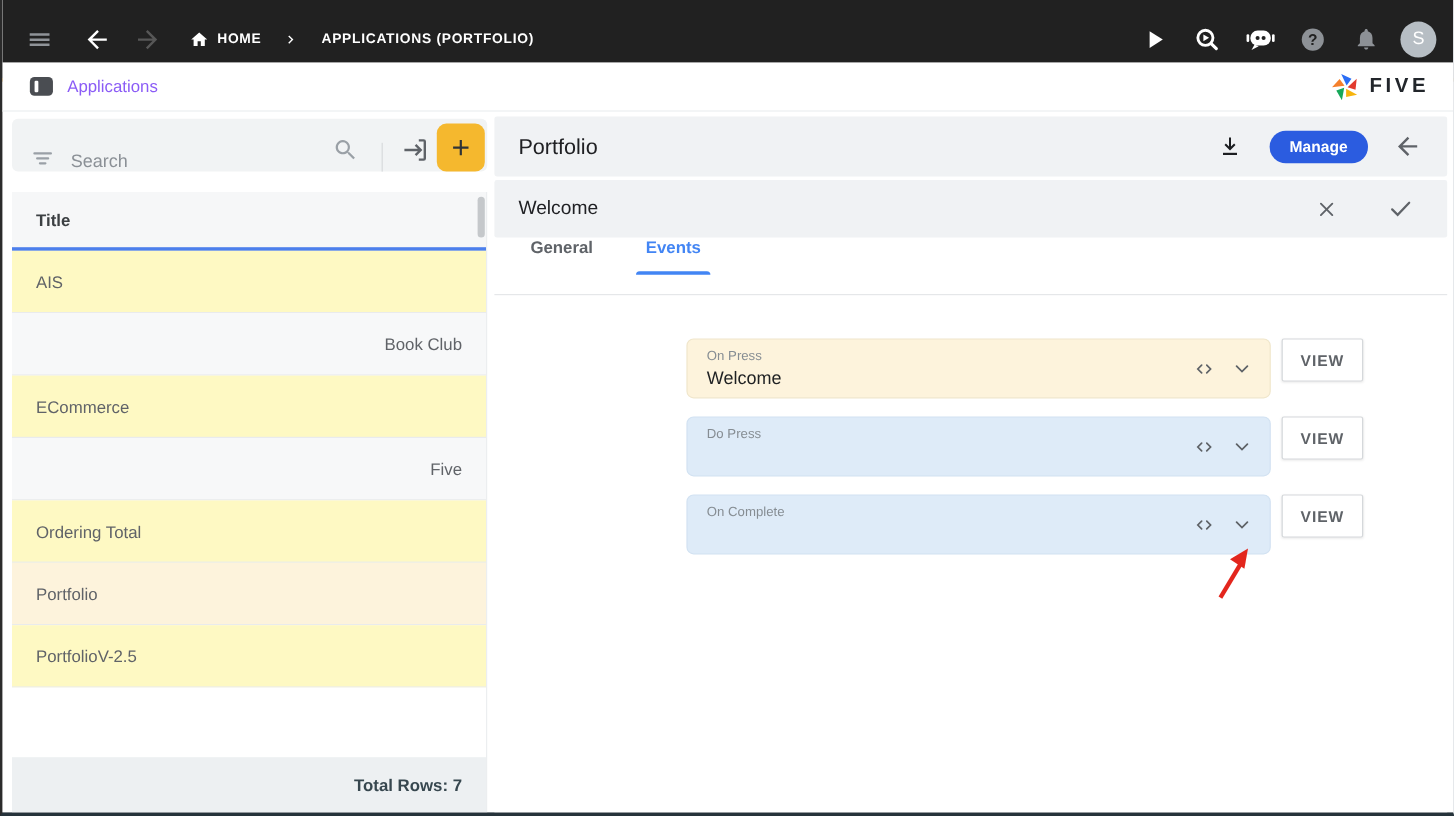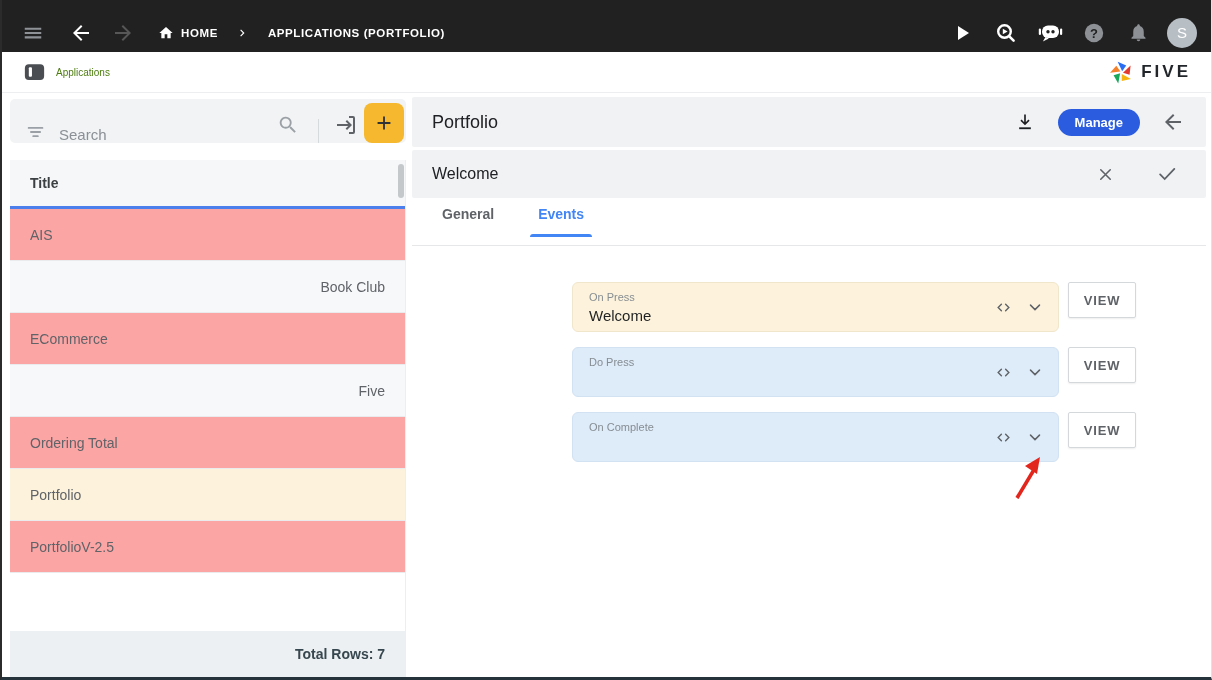--- a/index.html
+++ b/index.html
@@ -14,38 +14,38 @@
   .tb-left > * { margin-right:0; }
   .ico-btn { display:flex; align-items:center; justify-content:center; width:34px; height:34px; cursor:pointer; }
   .crumb { display:flex; align-items:center; gap:7px; color:#fff; font-size:11.5px; font-weight:700; letter-spacing:.6px; }
   .tb-right .ico-btn { margin-left:10px; }
   .avatar { width:30px; height:30px; border-radius:50%; background:#b7bec4; color:#fff; display:flex; align-items:center; justify-content:center;
             font-size:15px; font-weight:400; margin-left:12px; cursor:pointer; }
 
   
   .subbar { position:absolute; left:0; top:52px; width:100%; height:41px; background:#fff; border-bottom:1px solid #eceef0;
             display:flex; align-items:center; justify-content:space-between; padding:0 20px 0 22px; }
-  .subbar-left { display:flex; align-items:center; gap:11px; color:#4d7c0f; font-size:10px; }
+  .subbar-left { display:flex; align-items:center; gap:11px; color:#8b5cf6; font-size:14px; }
   .brand { display:flex; align-items:center; gap:6px; }
   .brand-text { font-size:17px; font-weight:700; letter-spacing:3px; color:#22262b; }
 
   
   .left-panel { position:absolute; left:8px; top:94px; width:396px; height:583px; display:flex; flex-direction:column; }
   .searchbar { position:relative; margin-top:5px; height:44px; background:#f1f3f4; border-radius:5px; display:flex; align-items:flex-end; padding:0 2px 0 15px; }
   .searchbar input { flex:1; border:0; background:transparent; outline:none; font-size:15px; color:#3c4043; margin-left:12px; font-family:inherit; }
   .searchbar input::placeholder { color:#8b9096; }
   .vdivider { width:1px; height:24px; background:#d7dadd; margin:0 9px 0 12px; }
   .sq-btn { display:flex; align-items:center; justify-content:center; width:36px; height:36px; cursor:pointer; }
   .add-btn { width:40px; height:40px; border-radius:8px; background:#F5B82E; display:flex; align-items:center; justify-content:center; cursor:pointer; border:0; }
 
   .tbl { margin-top:17px; flex:1; display:flex; flex-direction:column; border-right:1px solid #eceef0; position:relative; }
   .tbl-header { height:49px; background:#f6f7f8; border-bottom:3px solid #4C7FEC; display:flex; align-items:center; padding:0 20px;
                 font-size:14px; font-weight:700; color:#3c4043; cursor:pointer; }
   .tbl-row { height:52px; display:flex; align-items:center; padding:0 20px; font-size:14px; color:#606368;
-             border-bottom:1px solid #e9ebed; background:#fca5a5; cursor:pointer; }
+             border-bottom:1px solid #e9ebed; background:#fef9c3; cursor:pointer; }
   .tbl-row.alt { background:#f7f8f9;justify-content:flex-end; }
   .tbl-row.selected { background:#FDF3DC; }
   .tbl-spacer { flex:1; background:#fff; }
   .tbl-footer { height:46px; background:#edf0f2; display:flex; align-items:center; justify-content:flex-end; padding:0 20px;
                 font-size:14px; font-weight:700; color:#37474f; }
   .scroll-thumb { position:absolute; right:1px; top:4px; width:6px; height:34px; background:#c5c8cb; border-radius:3px; cursor:grab; }
 
   
   .right-panel { position:absolute; left:410px; top:94px; width:794px; height:583px; }
   .rp-header { position:absolute; top:3px; left:0; width:100%; height:50px; background:#f0f2f4; border-radius:2px;
@@ -53,21 +53,21 @@
   .rp-title { font-size:18px; color:#202124; flex:1; }
   .rp-actions { display:flex; align-items:center; gap:16px; }
   .manage-btn { background:#2B5CE0; color:#fff; font-size:13px; font-weight:700; border:0; border-radius:15px;
                 padding:6px 17px; cursor:pointer; font-family:inherit; }
 
   .card { position:absolute; top:56px; left:0; width:100%; height:527px; background:#fff; }
   .card-header { height:48px; background:#f0f2f4; border-radius:2px; display:flex; align-items:center; padding:0 22px 0 20px; }
   .card-title { font-size:16px; color:#202124; flex:1; }
   .card-actions { display:flex; align-items:center; gap:28px; }
 
-  .tabs { height:48px; border-bottom:1px solid #e5e7e9; display:flex; align-items:center; padding-left:26px; gap:36px; }
+  .tabs { height:48px; border-bottom:1px solid #e5e7e9; display:flex; align-items:flex-start; padding-left:26px; gap:36px; }
   .tab { position:relative; font-size:14px; font-weight:700; color:#5f6368; padding:0 4px 15px; cursor:pointer; }
   .tab.active { color:#4285F4; }
   .tab.active::after { content:""; position:absolute; left:-4px; right:-4px; bottom:0; height:3px; background:#4285F4; border-radius:3px 3px 0 0; }
 
   .content { position:relative; padding:36px 0 0 160px; }
   .field-row { display:flex; align-items:flex-start; margin-bottom:15px; }
   .field { position:relative; width:487px; height:50px; border-radius:6px; padding:8px 70px 0 16px; cursor:pointer; }
   .field.filled { background:#FDF3DC; border:1px solid #f0e6cb; }
   .field.empty  { background:#DEEBF8; border:1px solid #d2e2f2; }
   .flabel { display:block; font-size:11px; color:#868d93; line-height:13px; }

